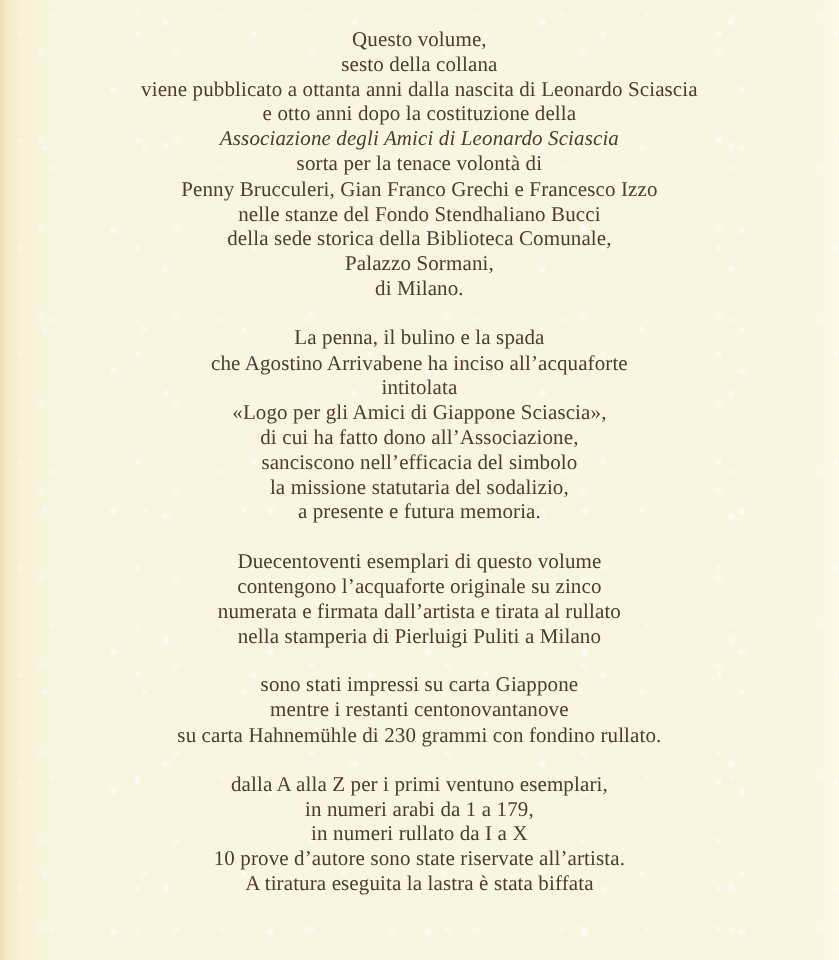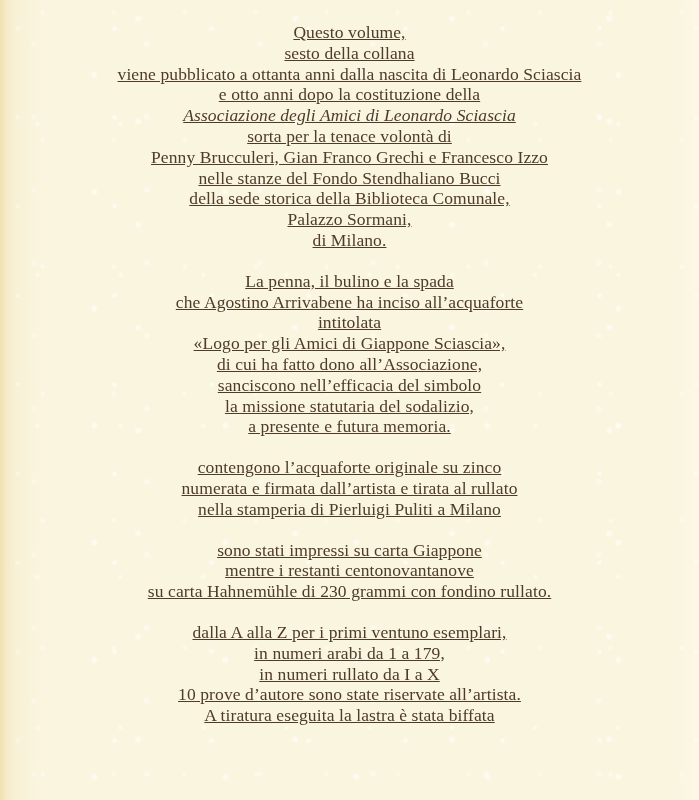--- a/index.html
+++ b/index.html
@@ -52,21 +52,20 @@
       rgba(255,253,240,0) 22px);
     pointer-events: none;
   }
   .content {
     position: relative;
     padding-top: 22px;
     text-align: center;
   }
   .para {
     margin: 0 0 20px 0;
-    text-decoration: underline;
   }
   .line {
     font-size: 17.5px;
     line-height: 20.8px;
     letter-spacing: 0.1px;
     white-space: nowrap;
   }
   .italic {
     font-style: italic;
   }
@@ -96,20 +95,21 @@
       <div class="line">che Agostino Arrivabene ha inciso all’acquaforte</div>
       <div class="line">intitolata</div>
       <div class="line">«Logo per gli Amici di Giappone Sciascia»,</div>
       <div class="line">di cui ha fatto dono all’Associazione,</div>
       <div class="line">sanciscono nell’efficacia del simbolo</div>
       <div class="line">la missione statutaria del sodalizio,</div>
       <div class="line">a presente e futura memoria.</div>
     </div>
 
     <div class="para">
+      <div class="line">Duecentoventi esemplari di questo volume</div>
       <div class="line">contengono l’acquaforte originale su zinco</div>
       <div class="line">numerata e firmata dall’artista e tirata al rullato</div>
       <div class="line">nella stamperia di Pierluigi Puliti a Milano</div>
     </div>
 
     <div class="para">
       <div class="line">sono stati impressi su carta Giappone</div>
       <div class="line">mentre i restanti centonovantanove</div>
       <div class="line">su carta Hahnemühle di 230 grammi con fondino rullato.</div>
     </div>

